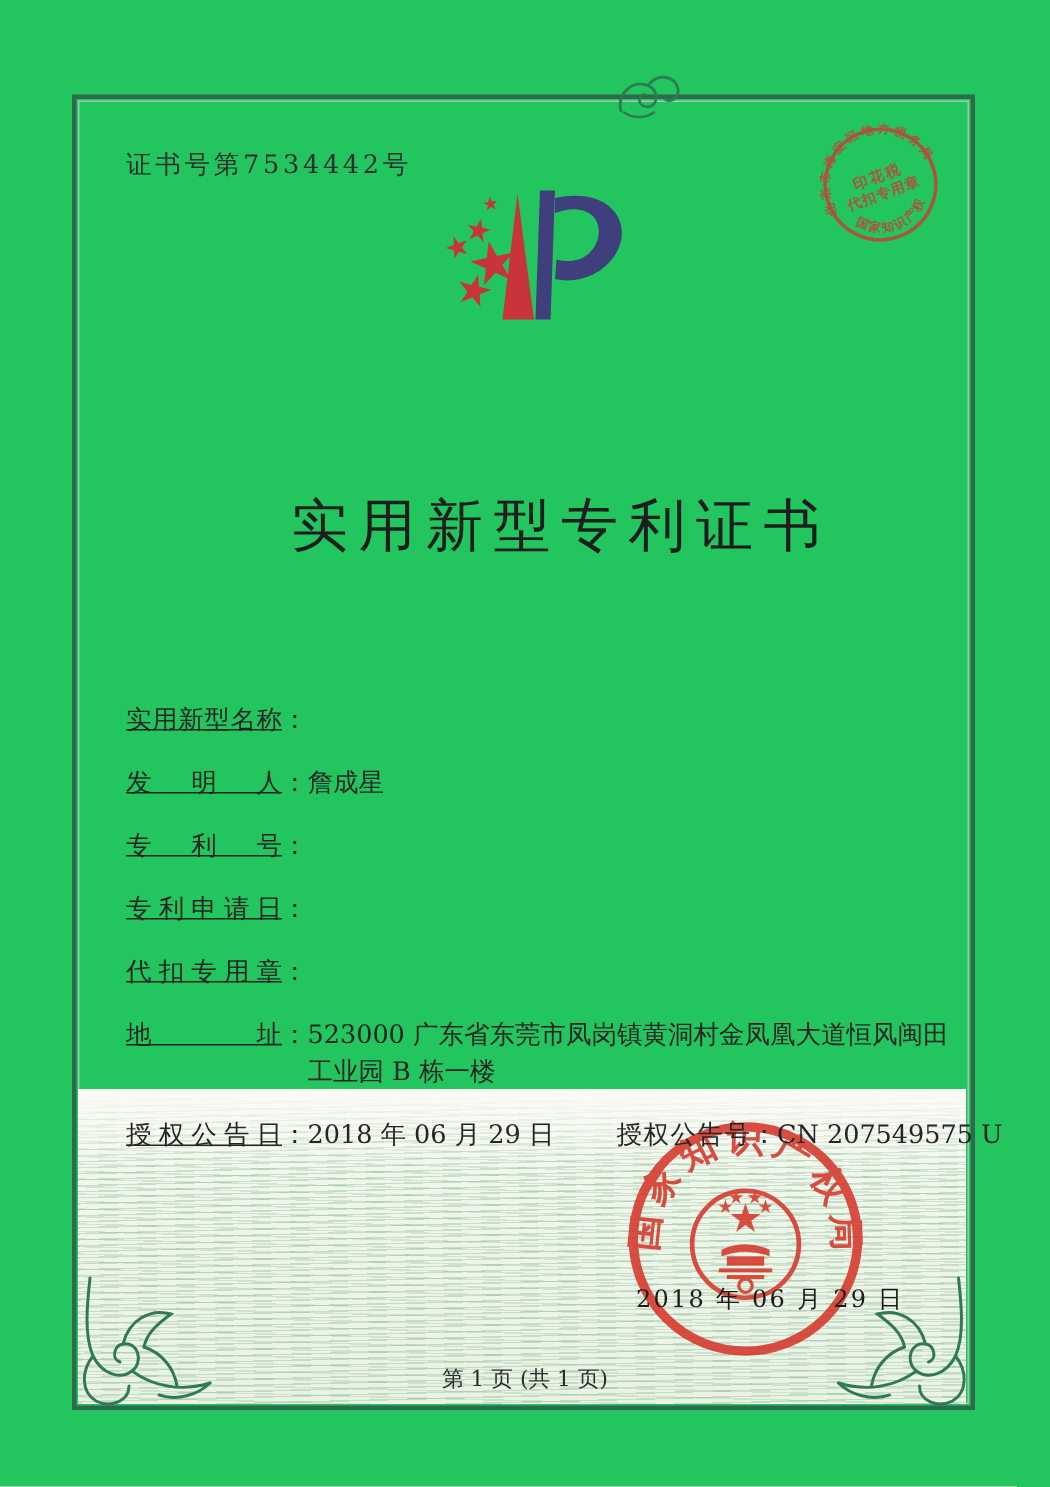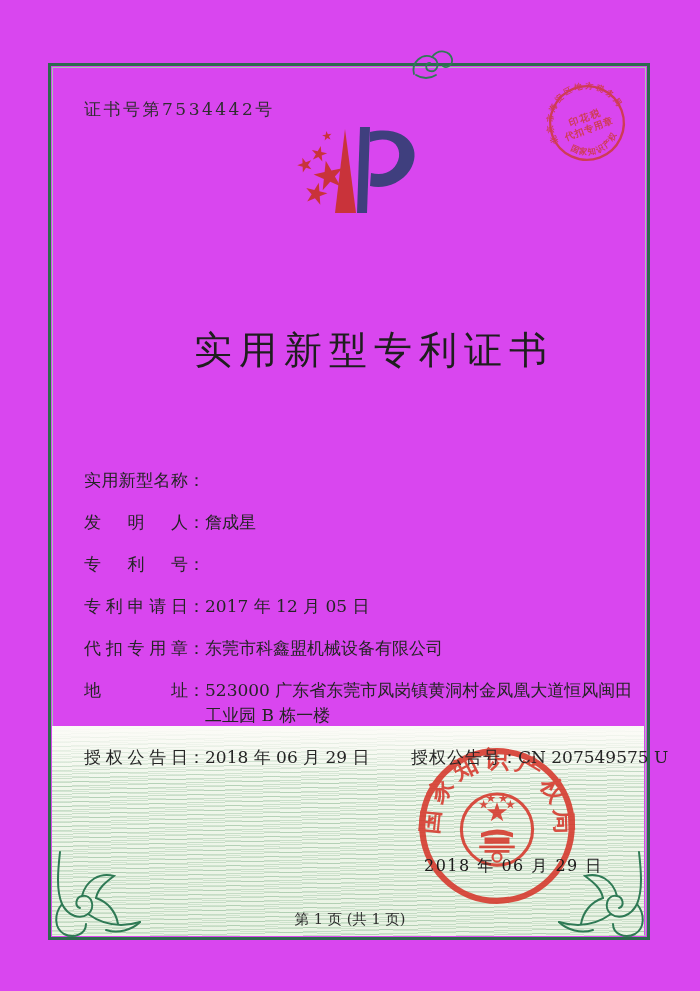--- a/index.html
+++ b/index.html
@@ -1,18 +1,18 @@
 <!DOCTYPE html>
 <html><head>
 <meta charset="utf-8">
 <style>
   html,body{margin:0;padding:0;background:#e8e8e8;}
   .page{
     position:relative;width:700px;height:991px;margin:0 auto;
-    background:#d946ef;overflow:hidden;
+    background:#22c55e;overflow:hidden;
     font-family:"DejaVu Serif","Liberation Serif",serif;
     color:#262626;
   }
   
   .frame{position:absolute;left:48px;top:63px;width:602px;height:877px;
     border:3px solid #2d6a4e;box-sizing:border-box;}
   .frame .inner-line{position:absolute;inset:1px;border:1px solid #a4c6b1;}
   
   .wave{position:absolute;left:52px;top:726px;width:592px;height:210px;
     background:
@@ -22,21 +22,21 @@
   }
   .wave:before{content:"";position:absolute;left:0;top:0;right:0;height:55px;
     background:linear-gradient(#fcfbf7,rgba(252,251,247,0));}
   .cert-no{position:absolute;left:84px;top:98px;font-size:17px;letter-spacing:2.5px;color:#2e2e2e;}
   .logo{position:absolute;left:292px;top:100px;}
   .title{position:absolute;left:0;right:0;top:206px;text-align:center;
     font-size:38px;letter-spacing:7px;color:#1e1e1e;font-weight:500;margin-left:48px;}
   .fields{position:absolute;left:84px;top:298px;width:540px;}
   .frow{display:flex;align-items:flex-start;margin-bottom:17px;
     font-size:17px;line-height:25px;color:#252525;}
-  .flabel{display:inline-block;width:104px;text-align:justify;text-align-last:justify;flex:none;}
+  .flabel{display:inline-block;width:104px;text-align:justify;text-align-last:justify;flex:none;text-decoration:underline;}
   .fcolon{flex:none;}
   .fvalue{flex:none;}
   .fvalue.w1{width:206px;}
   .flabel2{flex:none;letter-spacing:1px;}
   .seal{position:absolute;left:408px;top:737px;opacity:.88;}
   .seal-date{position:absolute;left:424px;top:856px;font-size:16px;letter-spacing:1.5px;color:#1b1b1b;z-index:3;}
   .footer{position:absolute;left:0;right:0;top:910px;text-align:center;font-size:14.5px;color:#2c2c2c;z-index:3;}
   .tax-stamp{position:absolute;left:540px;top:76px;transform:rotate(-20deg);opacity:.82;}
   .flourish-l{position:absolute;left:52px;top:850px;z-index:2;}
   .flourish-r{position:absolute;left:552px;top:850px;z-index:2;transform:scaleX(-1);}
@@ -95,26 +95,24 @@
         <span class="fcolon">：</span>
       <span class="fvalue">詹成星</span>
     </div>
     <div class="frow">
       <span class="flabel">专利号</span>
         <span class="fcolon">：</span>
     </div>
     <div class="frow">
       <span class="flabel">专利申请日</span>
         <span class="fcolon">：</span>
-      <span class="fvalue">2017 年 12 月 05 日</span>
     </div>
     <div class="frow">
       <span class="flabel">代扣专用章</span>
         <span class="fcolon">：</span>
-      <span class="fvalue">东莞市科鑫盟机械设备有限公司</span>
     </div>
     <div class="frow">
       <span class="flabel">地址</span>
         <span class="fcolon">：</span>
       <span class="fvalue"><span>523000 广东省东莞市凤岗镇黄洞村金凤凰大道恒风闽田</span><br>
       <span>工业园 B 栋一楼</span></span>
     </div>
     <div class="frow">
       <span class="flabel">授权公告日</span>
         <span class="fcolon">：</span>

